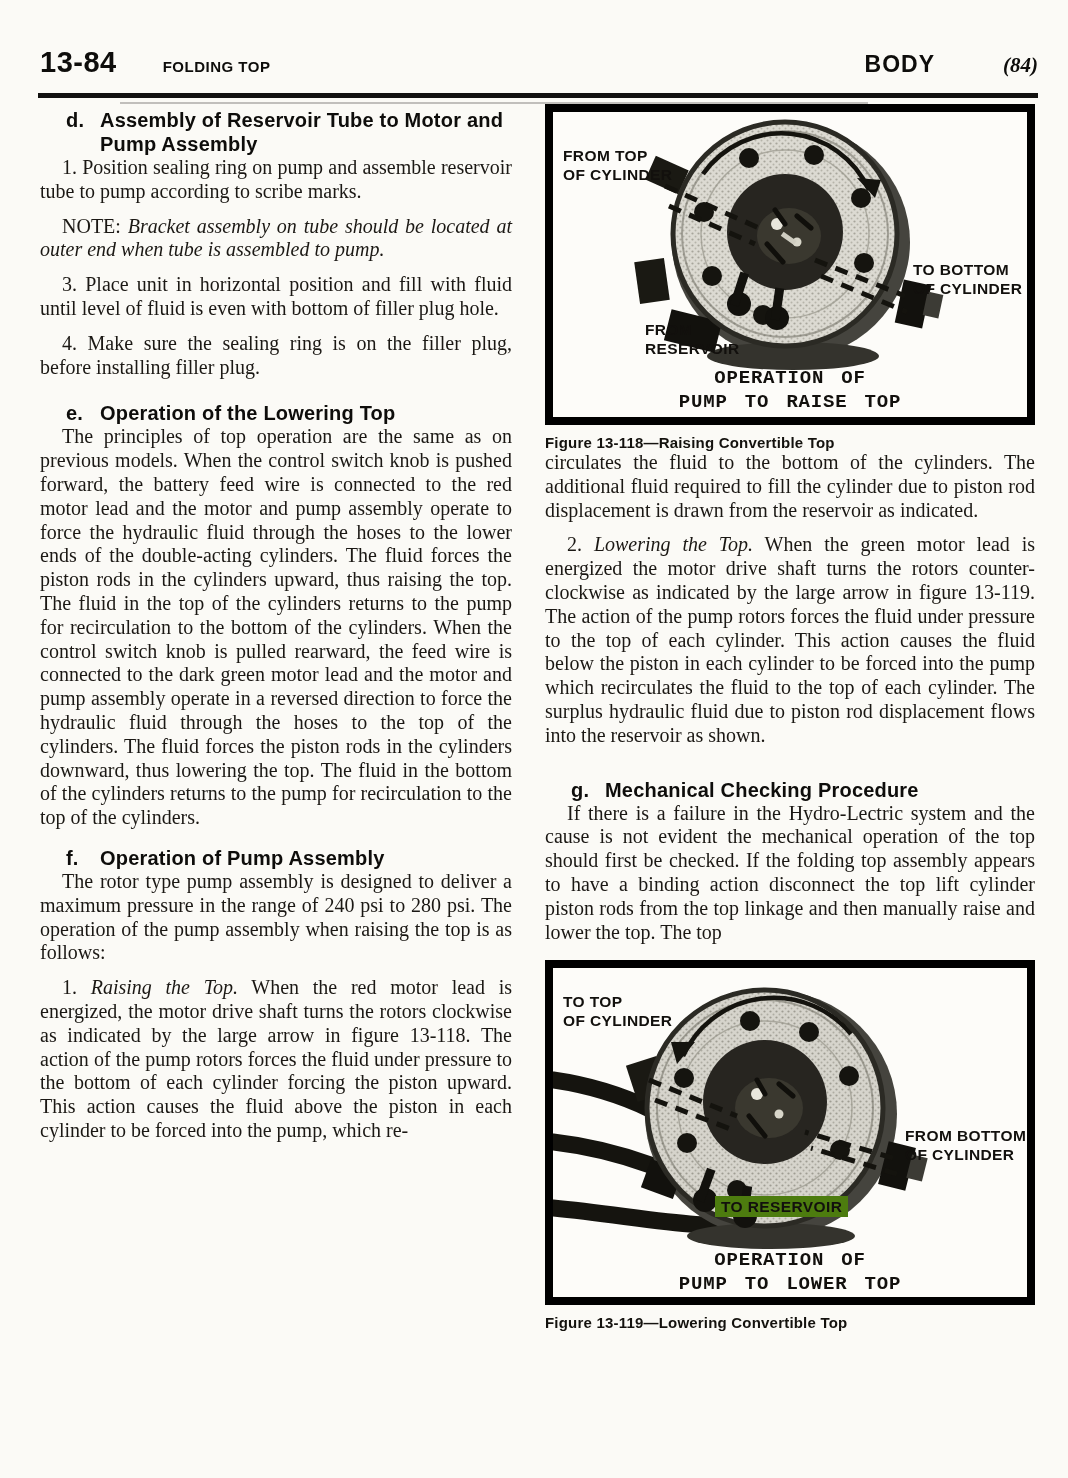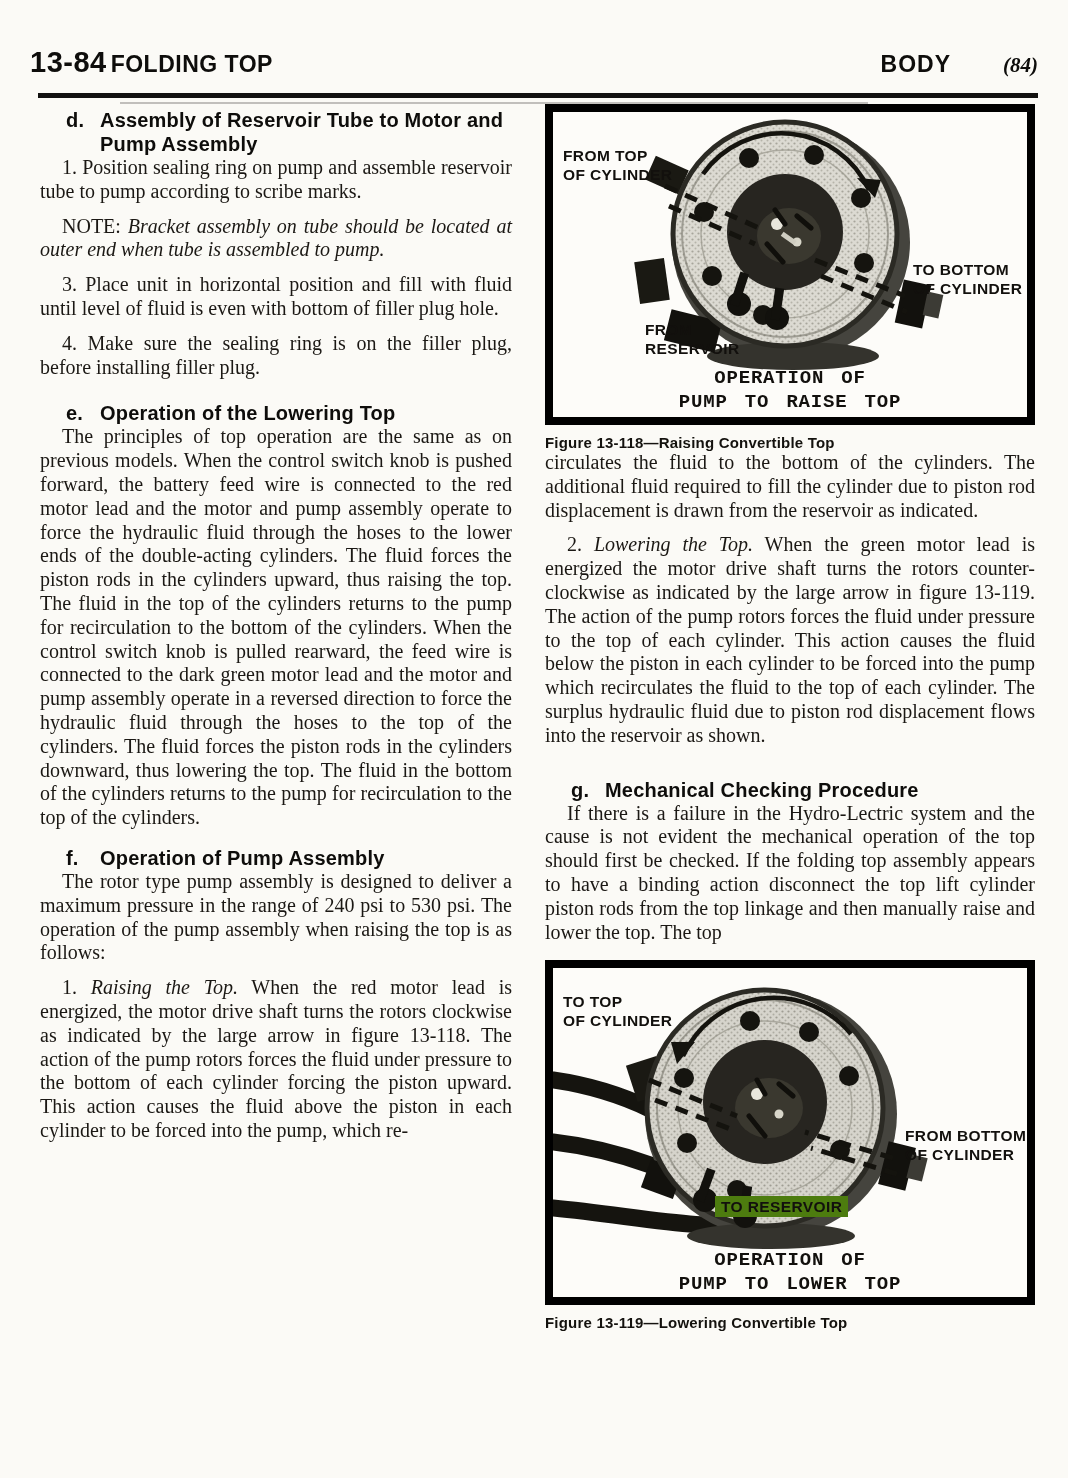--- a/index.html
+++ b/index.html
@@ -2,24 +2,24 @@
 <html><head>
 <meta charset="utf-8">
 <style>
   html,body{margin:0;padding:0;background:#e8e6e0;}
   .page{
     position:relative; width:1068px; height:1478px;
     background:#fbfaf6; overflow:hidden;
     font-family:"Liberation Serif", serif; color:#1b1814;
   }
   
-  .hdr{position:absolute; left:30px; right:30px; top:46px; display:flex; align-items:baseline;
-       font-family:"Liberation Sans", sans-serif; font-weight:bold; color:#0e0d0b;}
+  .hdr{position:absolute; left:40px; right:30px; top:46px; display:flex; align-items:baseline;
+       font-family:"Liberation Sans", sans-serif; font-weight:bold; color:#0e0d0b;gap:16px;}
   .hdr .code{font-size:29px; letter-spacing:0.5px;}
-  .hdr .sect{font-size:23px; margin-left:4px; letter-spacing:0.5px;}
+  .hdr .sect{font-size:15px; margin-left:30px; letter-spacing:0.5px;}
   .hdr .spacer{flex:1;}
   .hdr .body-t{font-size:23px; letter-spacing:1px;}
   .hdr .pageno{font-size:21px; margin-left:52px; font-family:"Liberation Serif", serif;font-style:italic;}
   .hdr-rule{position:absolute; left:38px; right:30px; top:93px; height:5px; background:#121110;}
   .hdr-rule2{position:absolute; left:120px; right:200px; top:102px; height:2px; background:#121110; opacity:.25;}
   
   .col{position:absolute; top:108px;}
   .col-left{left:40px;  width:472px;}
   .col-right{left:545px; width:490px; top:104px;}
   .col p{margin:0; text-align:justify; font-size:20px; line-height:23.8px;}
@@ -83,21 +83,21 @@
       <span class="ttl">Operation of the Lowering Top</span>
     </h3>
 
     <p class="ind mt10">The principles of top operation are the same as on previous models. When the control switch knob is pushed forward, the battery feed wire is connected to the red motor lead and the motor and pump assembly operate to force the hydraulic fluid through the hoses to the lower ends of the double-acting cylinders. The fluid forces the piston rods in the cylinders upward, thus raising the top. The fluid in the top of the cylinders returns to the pump for recirculation to the bottom of the cylinders. When the control switch knob is pulled rearward, the feed wire is connected to the dark green motor lead and the motor and pump assembly operate in a reversed direction to force the hydraulic fluid through the hoses to the top of the cylinders. The fluid forces the piston rods in the cylinders downward, thus lowering the top. The fluid in the bottom of the cylinders returns to the pump for recirculation to the top of the cylinders.</p>
 
     <h3 class="sect-h mt16">
       <span class="lbl">f.</span>
       <span class="ttl">Operation of Pump Assembly</span>
     </h3>
 
-    <p class="ind mt10">The rotor type pump assembly is designed to deliver a maximum pressure in the range of 240 psi to 530 psi. The operation of the pump assembly when raising the top is as follows:</p>
+    <p class="ind mt10">The rotor type pump assembly is designed to deliver a maximum pressure in the range of 240 psi to 280 psi. The operation of the pump assembly when raising the top is as follows:</p>
 
     <p class="ind"><span>1. </span><i>Raising the Top.</i><span> When the red motor lead is energized, the motor drive shaft turns the rotors clockwise as indicated by the large arrow in figure 13-118. The action of the pump rotors forces the fluid under pressure to the bottom of each cylinder forcing the piston upward. This action causes the fluid above the piston in each cylinder to be forced into the pump, which re-</span></p>
   </div>
 
   <div class="col col-right">
 
     <div class="figbox fig118">
       <svg width="482" height="305" viewBox="0 0 482 305">
         <defs>
           <pattern id="ht1" width="6" height="6" patternUnits="userSpaceOnUse">

